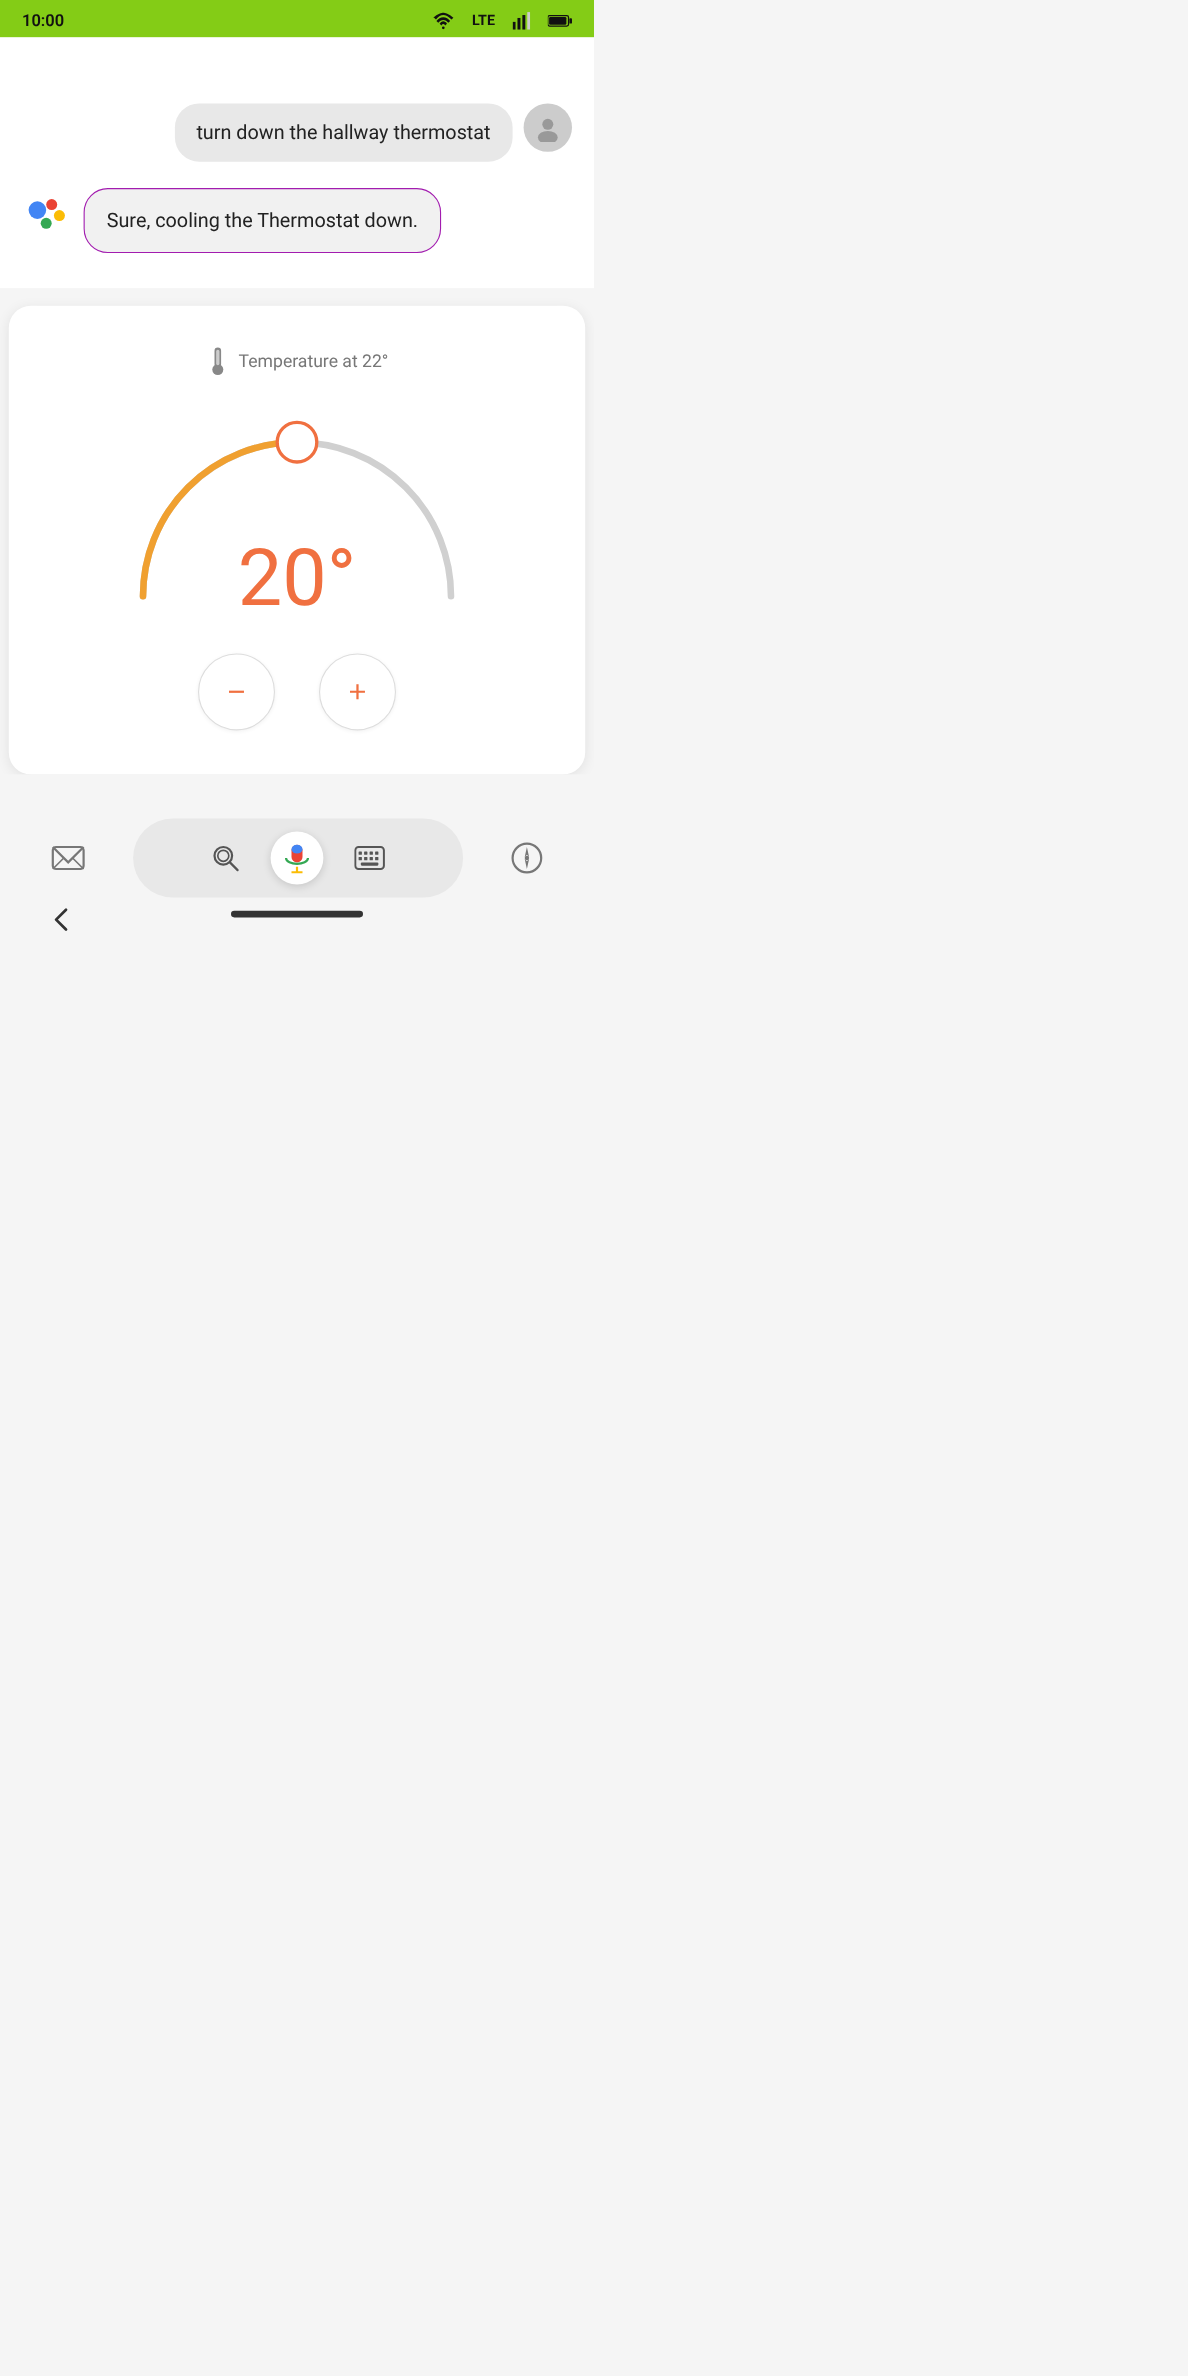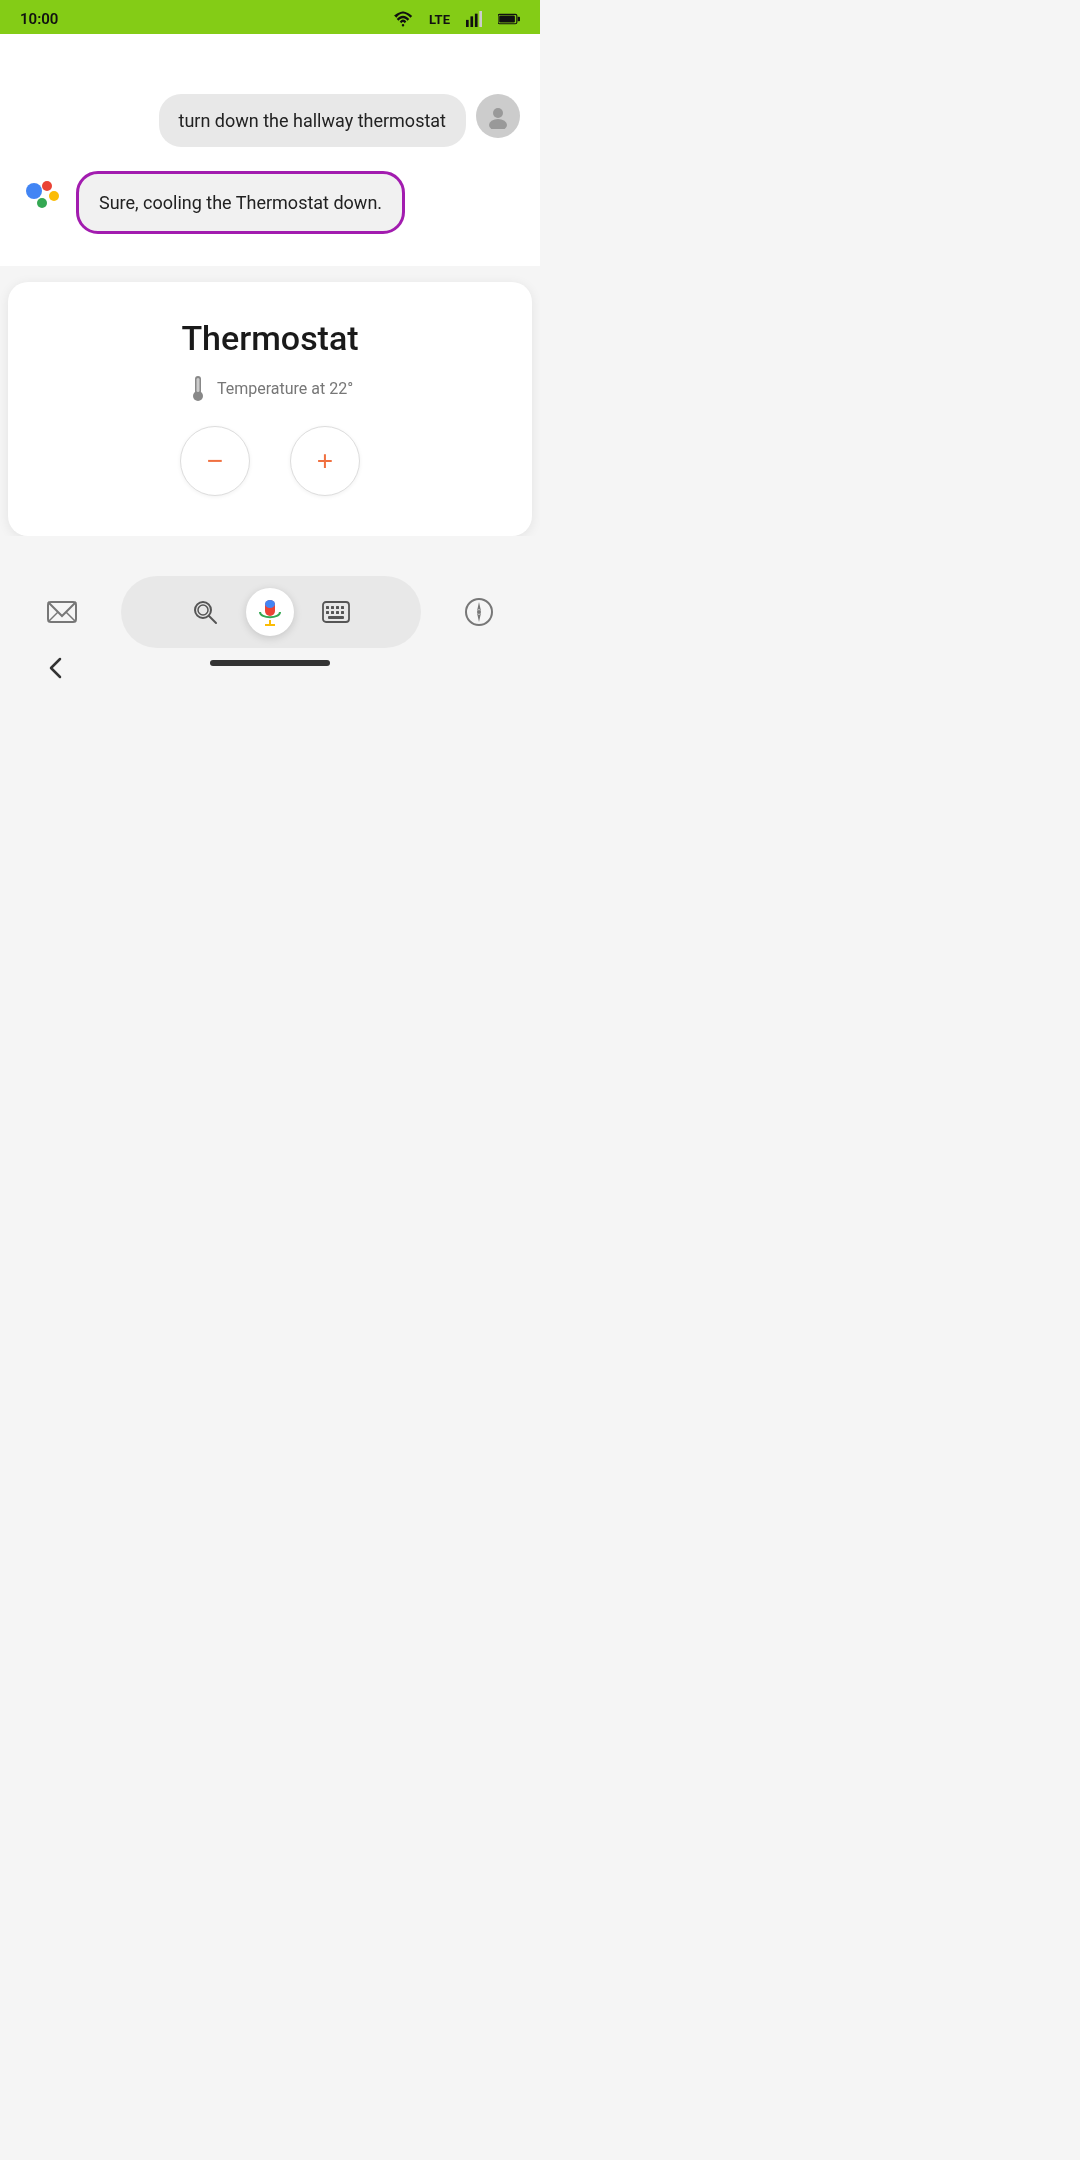--- a/index.html
+++ b/index.html
@@ -90,21 +90,21 @@
       position: relative;
     }
     .assistant-bubble {
       background: #f1f1f1;
       border-radius: 22px;
       padding: 16px 20px;
       font-size: 18px;
       color: #222;
       max-width: 420px;
       line-height: 1.4;
-      border: 3px solid #a21caf;
+      border: 1px solid #a21caf;
     }
 
     
     .thermostat-card {
       background: #fff;
       border-radius: 20px;
       margin: 0 8px;
       padding: 36px 24px 40px;
       box-shadow: 0 2px 12px rgba(0,0,0,0.08);
     }
@@ -278,32 +278,42 @@
         <circle cx="22" cy="32" r="5" fill="#34A853"></circle>
       </svg>
     </div>
     <div class="assistant-bubble">Sure, cooling the Thermostat down.</div>
   </div>
 </div>
 
 <div class="section-gap"></div>
 
 <div class="thermostat-card">
-  <div class="thermostat-title">Thermostat</div>
 
   <div class="temp-label-row">
 
     <svg width="22" height="28" viewBox="0 0 22 28">
       <rect x="8" y="2" width="6" height="18" rx="3" fill="#888"></rect>
       <circle cx="11" cy="22" r="5" fill="#888"></circle>
       <rect x="9.5" y="4" width="3" height="14" rx="1.5" fill="#ccc"></rect>
     </svg>
     <span class="temp-label-text">Temperature at 22°</span>
   </div>
 
+  <div class="dial-container">
+    <svg class="dial-svg" viewBox="0 0 340 200">
+
+      <path d="M 30 180 A 140 140 0 0 1 310 180" fill="none" stroke="#d0d0d0" stroke-width="6" stroke-linecap="round"></path>
+
+      <path d="M 30 180 A 140 140 0 0 1 170 40" fill="none" stroke="#f0a030" stroke-width="6" stroke-linecap="round"></path>
+
+      <circle cx="170" cy="40" r="18" fill="white" stroke="#f07040" stroke-width="3"></circle>
+    </svg>
+    <div class="temp-display">20°</div>
+  </div>
 
   <div class="controls-row">
     <button class="ctrl-btn">−</button>
     <button class="ctrl-btn">+</button>
   </div>
 </div>
 
 <div class="bottom-bar-wrap">
 
   <div class="outer-nav">

